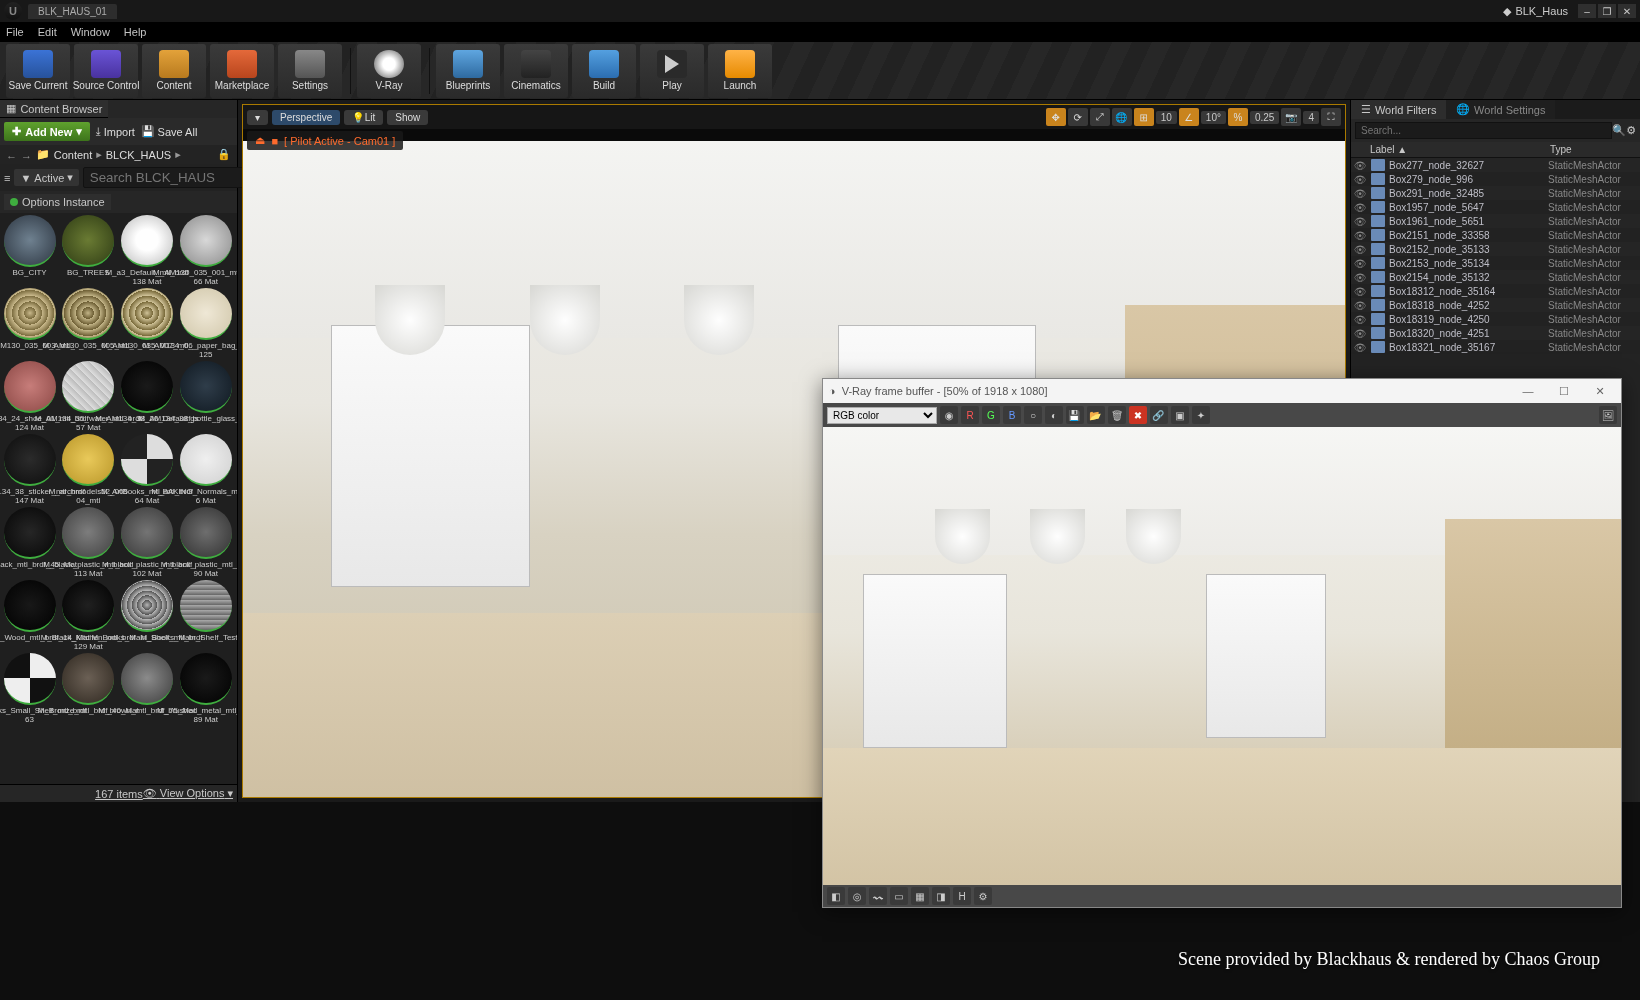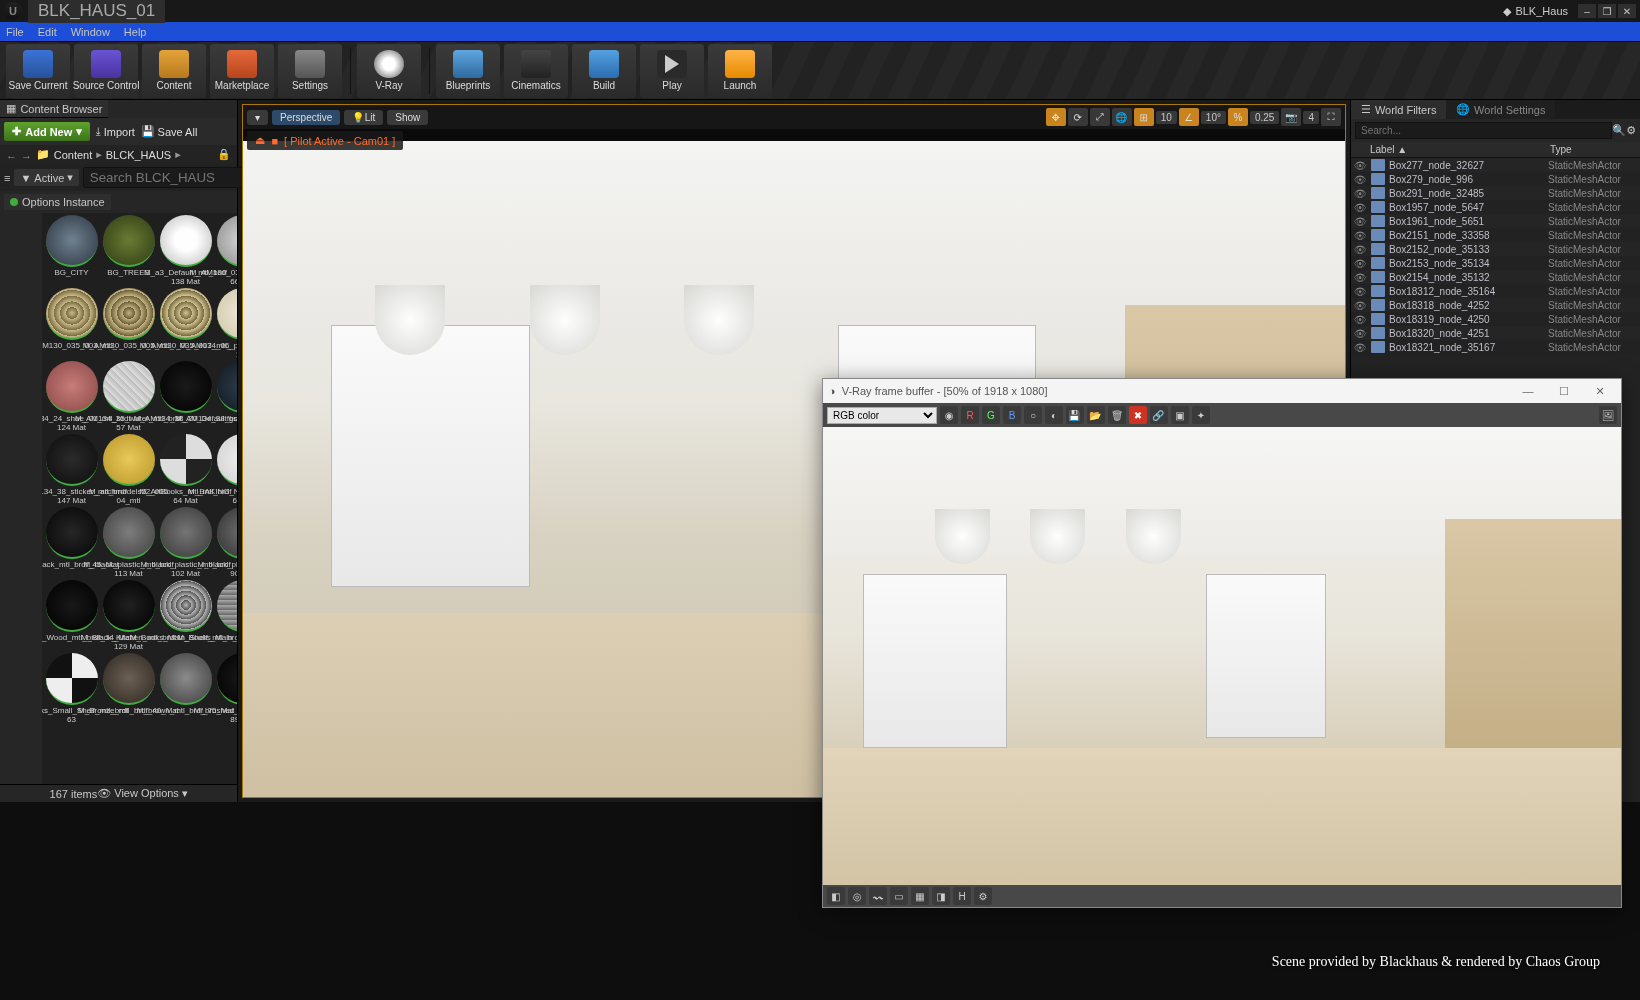--- a/index.html
+++ b/index.html
@@ -27,39 +27,39 @@
     border-radius: 50%;
     margin-right: 6px;
     display: flex; align-items: center; justify-content: center;
     color:#888; font-weight:bold;
   }
   .titlebar .doc-tab {
     background: #2d2d2d;
     padding: 2px 10px;
     border-radius: 2px 2px 0 0;
     color: #aaa;
-    font-size: 17px;
+    font-size: 10px;
   }
   .titlebar .spacer { flex: 1; }
   .titlebar .project-name {
     color: #ccc;
     margin-right: 10px;
     display:flex; align-items:center; gap:4px;
   }
   .titlebar .winbtns { display: flex; gap: 2px; }
   .titlebar .winbtns div {
     width: 18px; height: 14px;
     background: #2f2f2f;
     display: flex; align-items: center; justify-content: center;
     font-size: 10px;
   }
   
   .menubar {
     height: 20px;
-    background: #1d4ed8;
+    background: #000000;
     display: flex;
     align-items: center;
     padding-left: 6px;
     gap: 14px;
     border-bottom: 1px solid #000;
   }
   .menubar span { color: #c4c4c4; }
   
   .toolbar {
     height: 58px;
@@ -160,35 +160,34 @@
   }
   .chip-dot{width:8px;height:8px;background:#3fae3f;border-radius:50%;}
   .asset-grid {
     flex:1; overflow:hidden;
     display:grid;
     grid-template-columns:repeat(4,1fr);
     gap:2px;
     padding:2px;
     background:#1f1f1f;
     align-content:start;
-    margin-left:42px;
   }
   .asset {
     display:flex;flex-direction:column;align-items:center;
     width:55px;
   }
   .asset .thumb {
     width:52px;height:52px;border-radius:50%;
     border-bottom:2px solid #3fae3f;
     margin-bottom:1px;
   }
   .asset .aname { font-size:8px;color:#ccc;text-align:center;line-height:9px;max-height:27px;overflow:hidden;}
   .cbrowser .footer {
-    display:flex;align-items:center;justify-content:center;
-    padding:2px 4px;background:#262626;border-top:1px solid #000;
+    display:flex;align-items:center;justify-content:flex-end;
+    padding:2px 4px;background:#262626;border-top:1px solid #000;text-decoration:underline;
   }
   
   .viewport {
     flex:1;
     background:#0a0a0a;
     position:relative;
     border:1px solid #aa7a00;
     margin:4px;
     overflow:hidden;
   }
@@ -279,21 +278,21 @@
   .rrow{display:flex;align-items:center;padding:1px 2px;font-size:10px;color:#bfbfc8;}
   .rrow:nth-child(odd){background:#252525;}
   .rrow:nth-child(even){background:#222;}
   .eye{width:14px;color:#888;text-align:center;}
   .ricon{width:14px;height:12px;margin:0 4px;background:#6a8bb8;border-radius:1px;}
   .rlabel{flex:1;white-space:nowrap;overflow:hidden;}
   .rtype{width:90px;color:#888;}
   
   .credit{
     position:absolute;bottom:30px;right:40px;
-    color:#fff;font-size:14px;
+    color:#fff;font-size:18px;
     font-family:Georgia,serif;
     text-shadow:0 1px 3px rgba(0,0,0,.6);
     z-index:10;
   }
   .footer-black{position:absolute;bottom:0;left:0;right:0;height:198px;background:#0e0e0e;z-index:1;}
 </style>
 </head>
 <body>
 
 <div class="titlebar">

